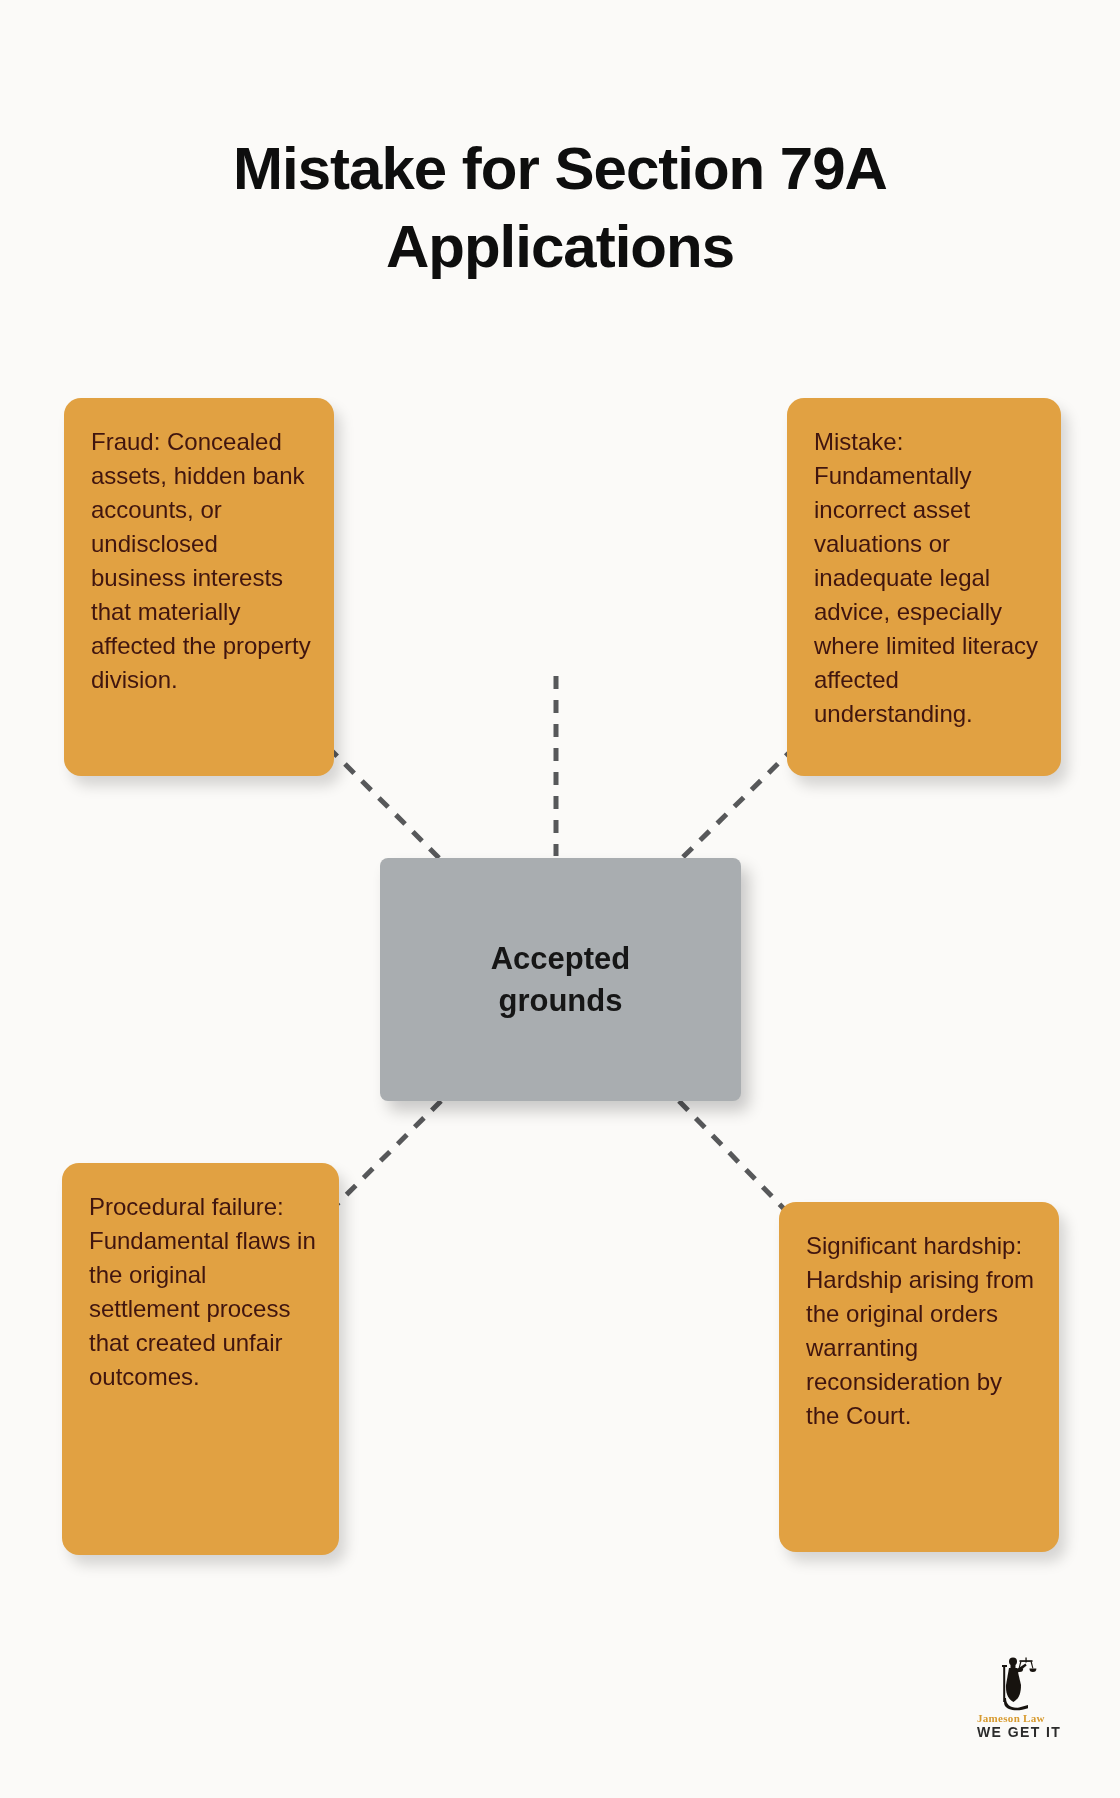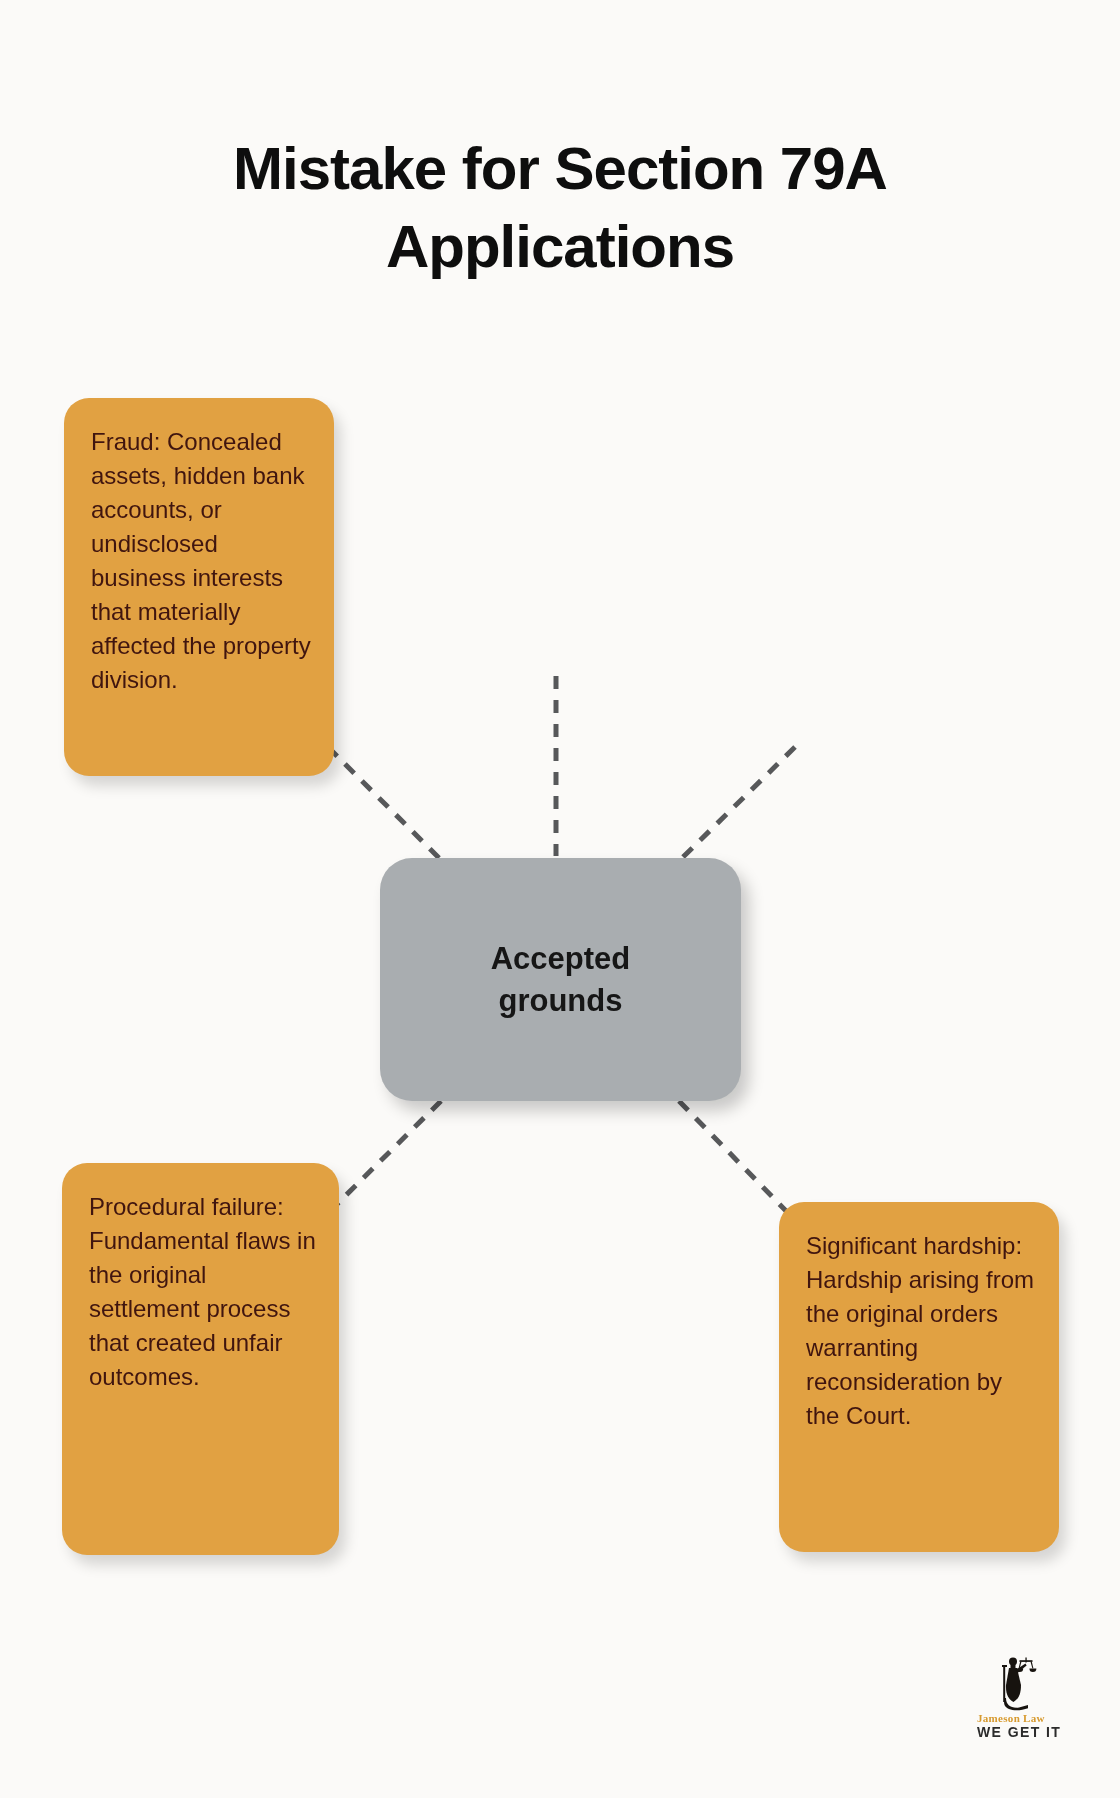--- a/index.html
+++ b/index.html
@@ -26,40 +26,40 @@
   .title-inner {
     display: block;
     max-width: 840px;
     margin: 0 auto;
   }
   .node {
     position: absolute;
     box-sizing: border-box;
     background: var(--node-bg, #e1a142);
     color: var(--node-text, #40150f);
-    border-radius: 25px;
+    border-radius: 17px;
     padding: 27px 22px 20px 27px;
     font-size: 24px;
     line-height: 34px;
     box-shadow: 7px 10px 14px rgba(0,0,0,0.15);
   }
   #node-fraud      { left:  64px; top:  398px; width: 270px; height: 378px; }
   #node-duress     { left: 420px; top:  398px; width: 271px; height: 277px; }
   #node-mistake    { left: 787px; top:  398px; width: 274px; height: 378px; }
   #node-procedural { left:  62px; top: 1163px; width: 277px; height: 392px; }
   #node-hardship   { left: 779px; top: 1170px; width: 280px; height: 350px; margin-top: 32px; }
   .center-node {
     position: absolute;
     left: 380px;
     top: 858px;
     width: 361px;
     height: 243px;
     box-sizing: border-box;
     background: var(--center-bg, #a9adb0);
-    border-radius: 32px;
+    border-radius: 8px;
     display: flex;
     align-items: center;
     justify-content: center;
     text-align: center;
     box-shadow: 8px 10px 16px rgba(0,0,0,0.2);
   }
   .center-node .center-label {
     max-width: 215px;
     font-size: 31px;
     font-weight: 700;
@@ -121,20 +121,23 @@
     <line x1="795" y1="747" x2="679" y2="861"></line>
     <line x1="441" y1="1101" x2="330" y2="1211"></line>
     <line x1="679" y1="1101" x2="791" y2="1216"></line>
   </svg>
 
   <div class="node" id="node-fraud">
     <span>Fraud: Concealed assets, hidden bank accounts, or undisclosed business interests that materially affected the property division.</span>
   </div>
 
 
+  <div class="node" id="node-mistake">
+    <span>Mistake: Fundamentally incorrect asset valuations or inadequate legal advice, especially where limited literacy affected understanding.</span>
+  </div>
 
   <div class="center-node">
     <span class="center-label">Accepted grounds</span>
   </div>
 
   <div class="node" id="node-procedural">
     <span>Procedural failure: Fundamental flaws in the original settlement process that created unfair outcomes.</span>
   </div>
 
   <div class="node" id="node-hardship">

